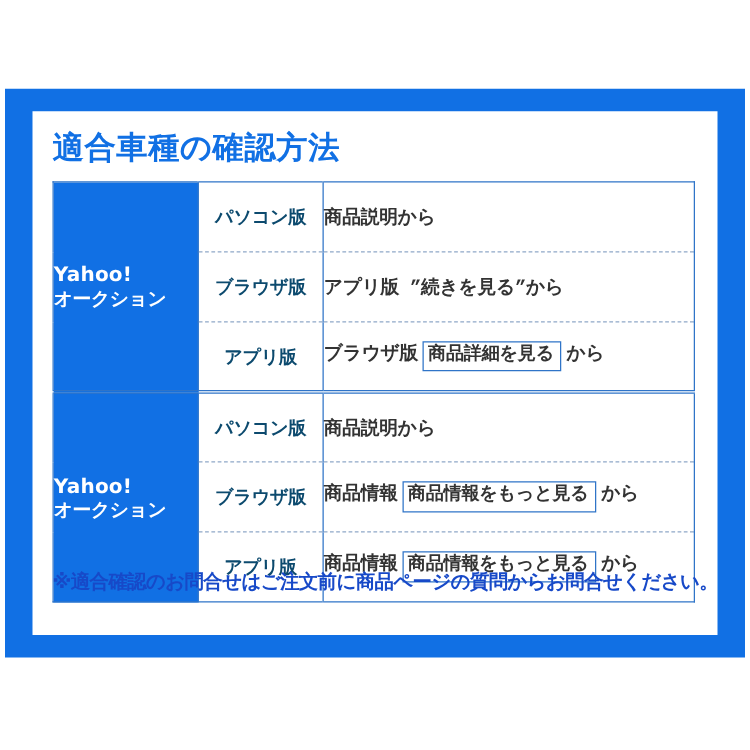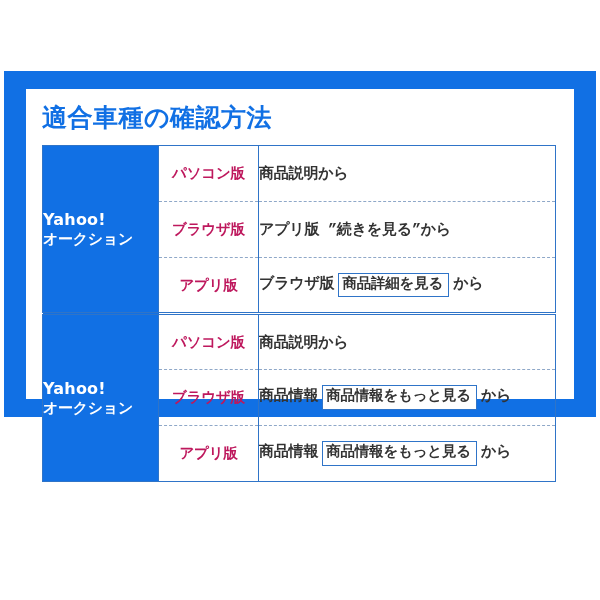--- a/index.html
+++ b/index.html
@@ -13,21 +13,21 @@
     font-family: "DejaVu Sans", "Liberation Sans", sans-serif;
     overflow: hidden;
   }
 
   
   #poster {
     position: absolute;
     left: 4px;
     top: 71px;
     width: 592px;
-    height: 346px;
+    height: 455px;
     background: #1170e4;
     box-sizing: border-box;
   }
   #poster-inner {
     position: absolute;
     left: 22px;
     top: 18px;
     right: 22px;
     bottom: 18px;
     background: #ffffff;
@@ -74,21 +74,21 @@
     font-size: 16px;
     letter-spacing: 0.2px;
   }
   .svc-sub {
     font-size: 15px;
     letter-spacing: -0.3px;
   }
 
   .plat-cell {
     width: 100px;
-    color: #be185d;
+    color: #0c4a6e;
     font-weight: bold;
     font-size: 14.5px;
     text-align: center;
     letter-spacing: -0.2px;
     border-right: 1.5px solid #2f74c8;
   }
 
   .desc-cell {
     color: #333333;
     font-weight: bold;
@@ -181,15 +181,16 @@
         </tr>
         <tr class="datarow rowsep">
           <td class="plat-cell">アプリ版</td>
           <td class="desc-cell">
             <span>商品情報</span><span class="btnbox">商品情報をもっと見る</span><span>から</span>
           </td>
         </tr>
       </tbody>
     </table>
 
+    <div id="footer-note">※適合確認のお問合せはご注文前に商品ページの質問からお問合せください。</div>
 
   </div>
 </div>
 
 </body></html>

